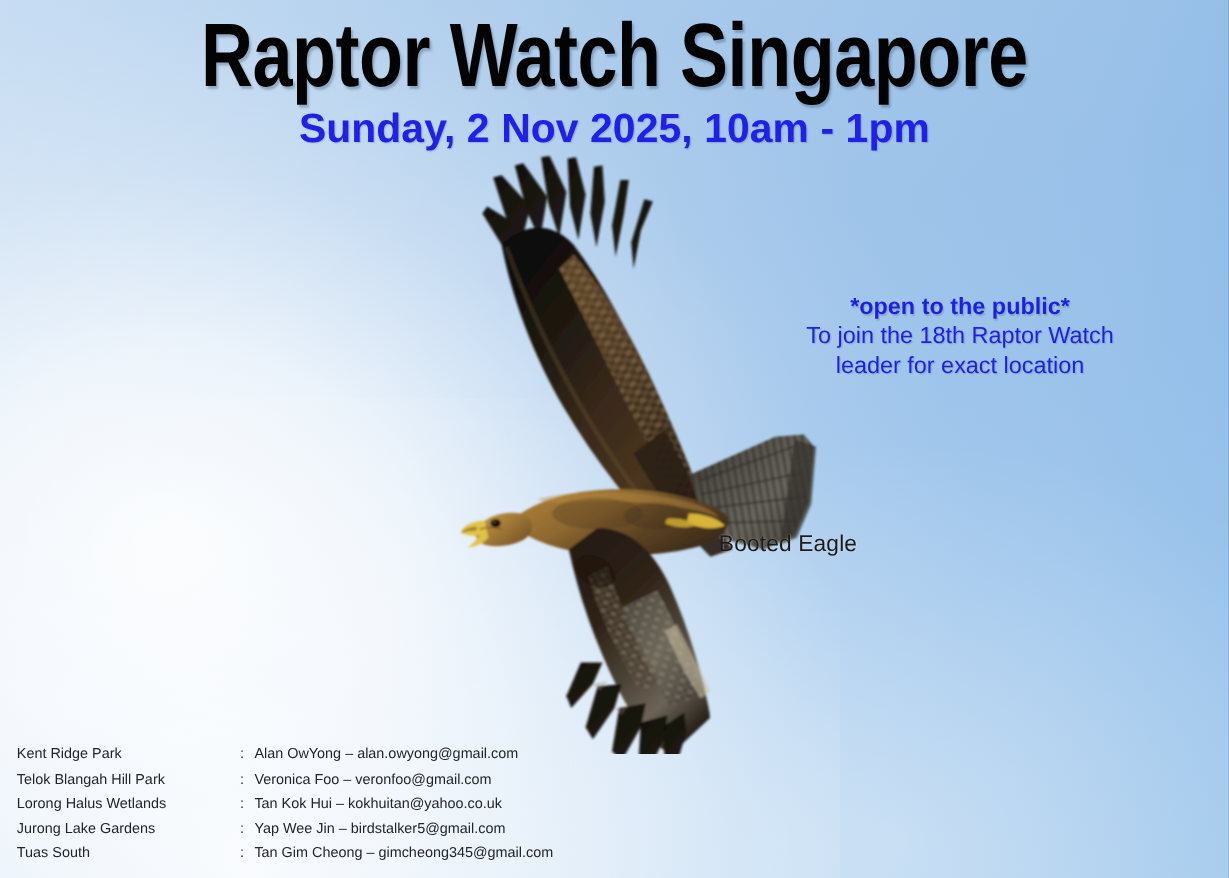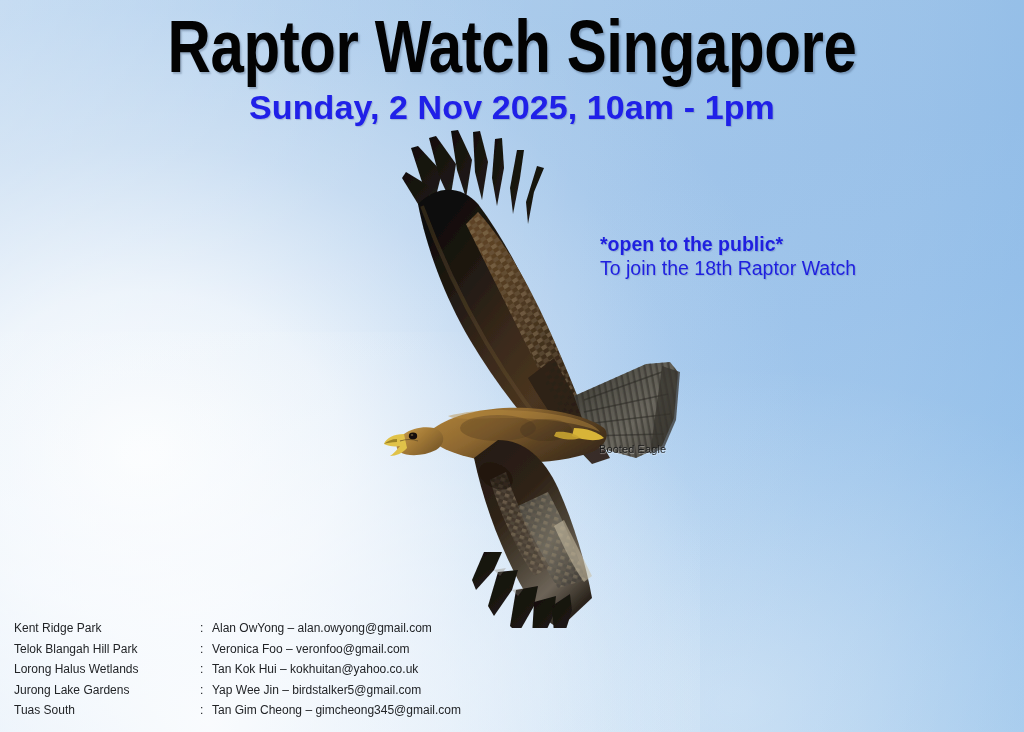--- a/index.html
+++ b/index.html
@@ -64,37 +64,37 @@
     font-weight: 700;
     color: #2020e8;
     letter-spacing: 0.1px;
     white-space: nowrap;
     text-shadow: 1px 1px 1px rgba(40,60,120,0.22);
   }
 
   
   .notice {
     position: absolute;
-    top: 232px;
+    top: 244px;
     left: 600px;
     width: 400px;
-    text-align: left;
+    text-align: center;
     color: #1f1fe0;
     font-size: 19.5px;
     line-height: 24.4px;
     text-shadow: 1px 1px 1px rgba(40,60,120,0.20);
   }
   .notice .n-bold { font-weight: 700; }
 
   
   .species {
     position: absolute;
     top: 443px;
     left: 599px;
-    font-size: 11px;
+    font-size: 19px;
     color: #1b1b1b;
     letter-spacing: 0.1px;
     white-space: nowrap;
     text-shadow: 0.5px 0.5px 1px rgba(255,255,255,0.45);
   }
 
   
   .contacts {
     position: absolute;
     left: 14px;
@@ -347,20 +347,21 @@
       </g>
     </svg>
   </div>
 
   <div class="title">Raptor Watch Singapore</div>
   <div class="subtitle">Sunday, 2 Nov 2025, 10am - 1pm</div>
 
   <div class="notice">
     <div class="n-bold">*open to the public*</div>
     <div>To join the 18th Raptor Watch</div>
+    <div>leader for exact location</div>
   </div>
 
   <div class="species">Booted Eagle</div>
 
   <div class="contacts">
     <div class="contact-row">
       <span class="c-site">Kent Ridge Park</span><span class="c-sep">:</span><span class="c-person">Alan OwYong – alan.owyong@gmail.com</span>
     </div>
     <div class="contact-row">
       <span class="c-site">Telok Blangah Hill Park</span><span class="c-sep">:</span><span class="c-person">Veronica Foo – veronfoo@gmail.com</span>

